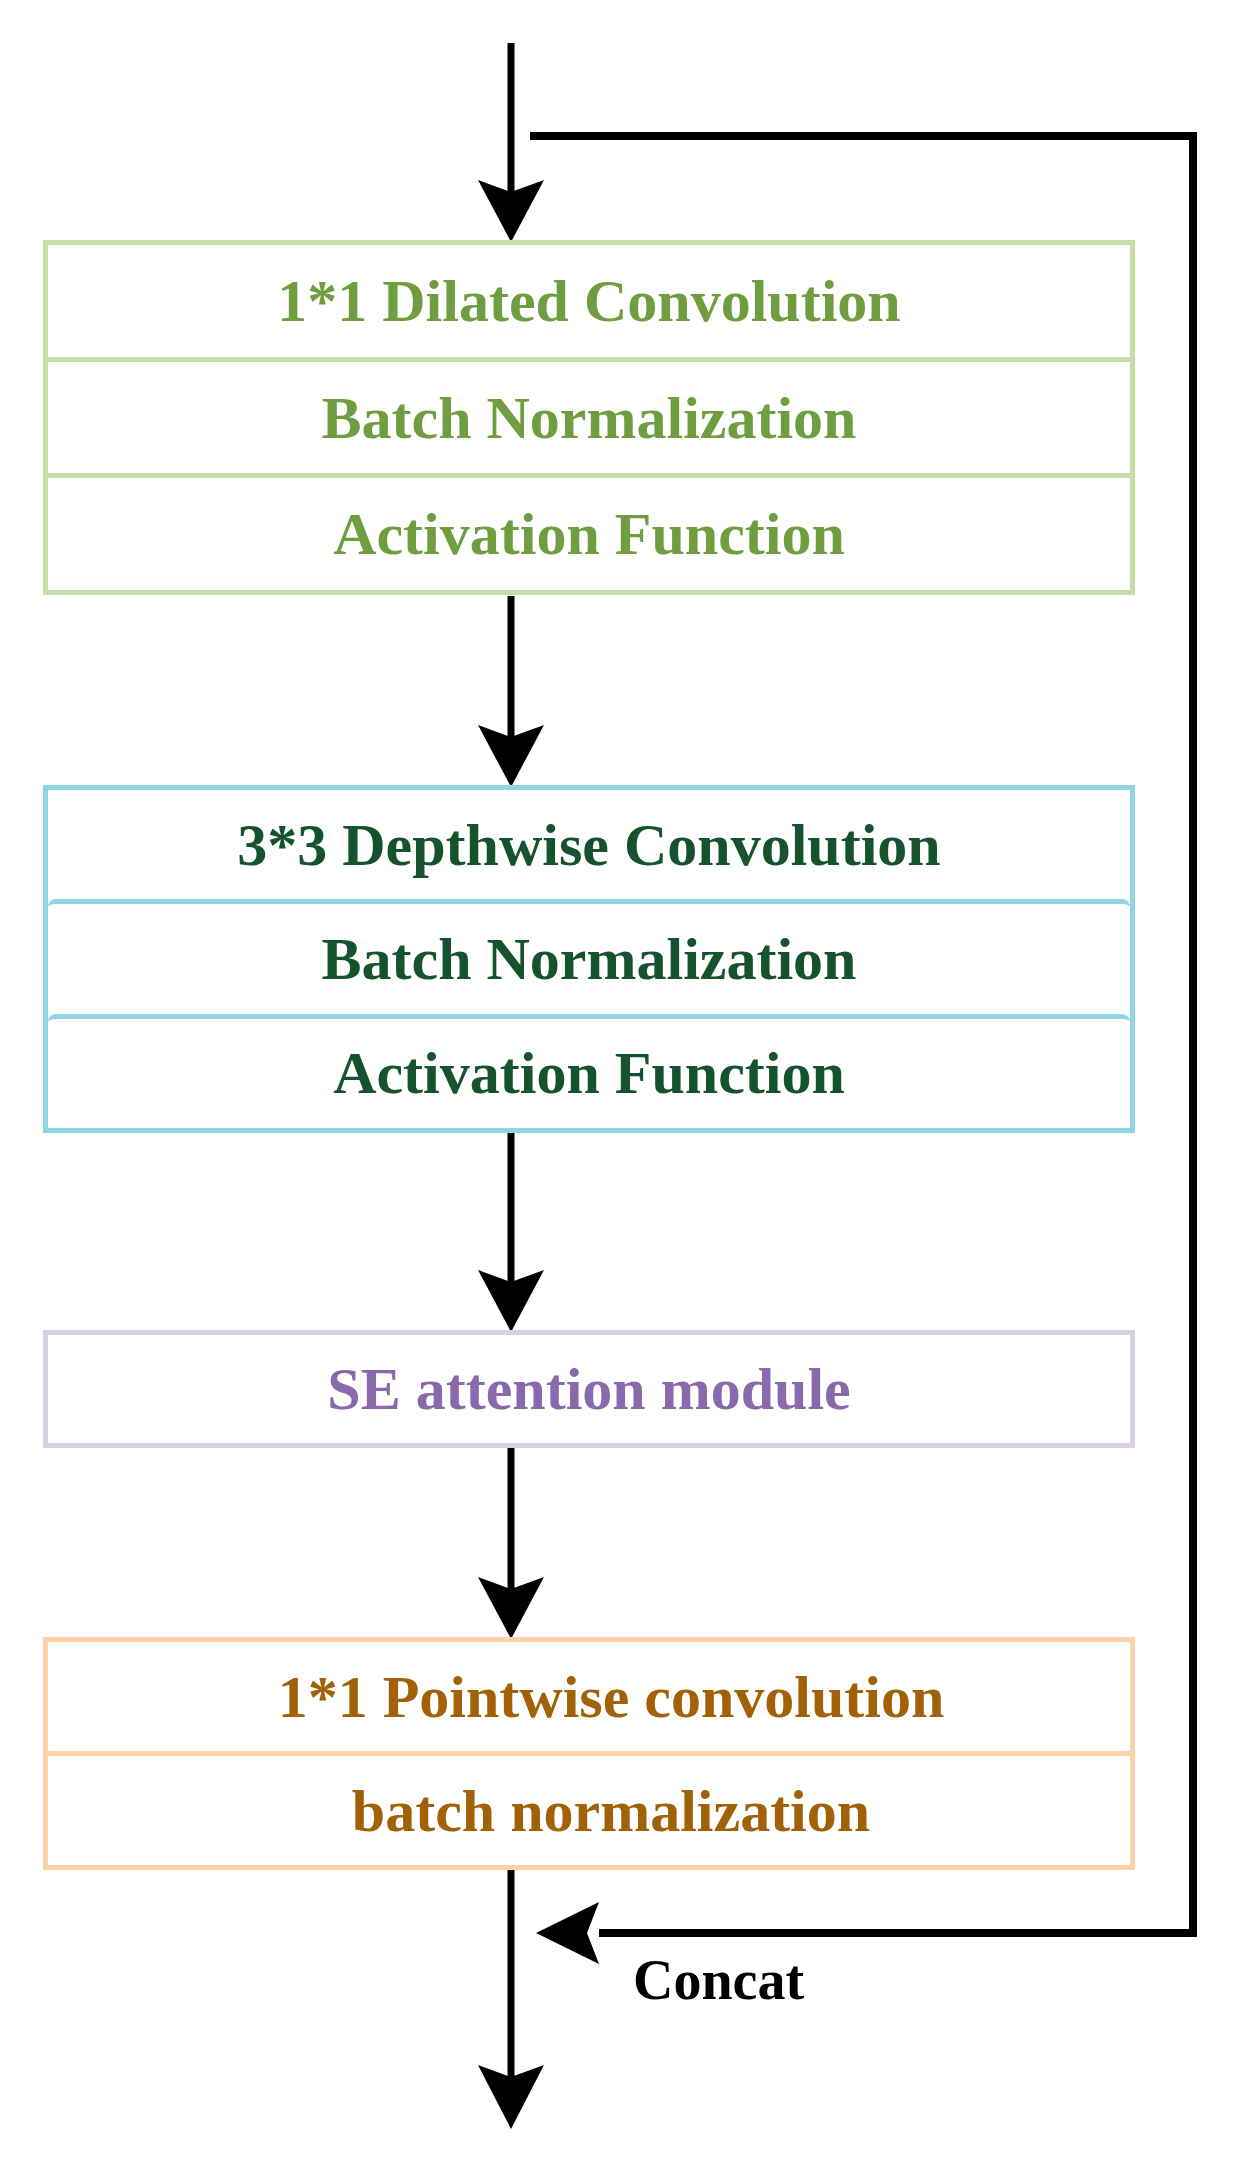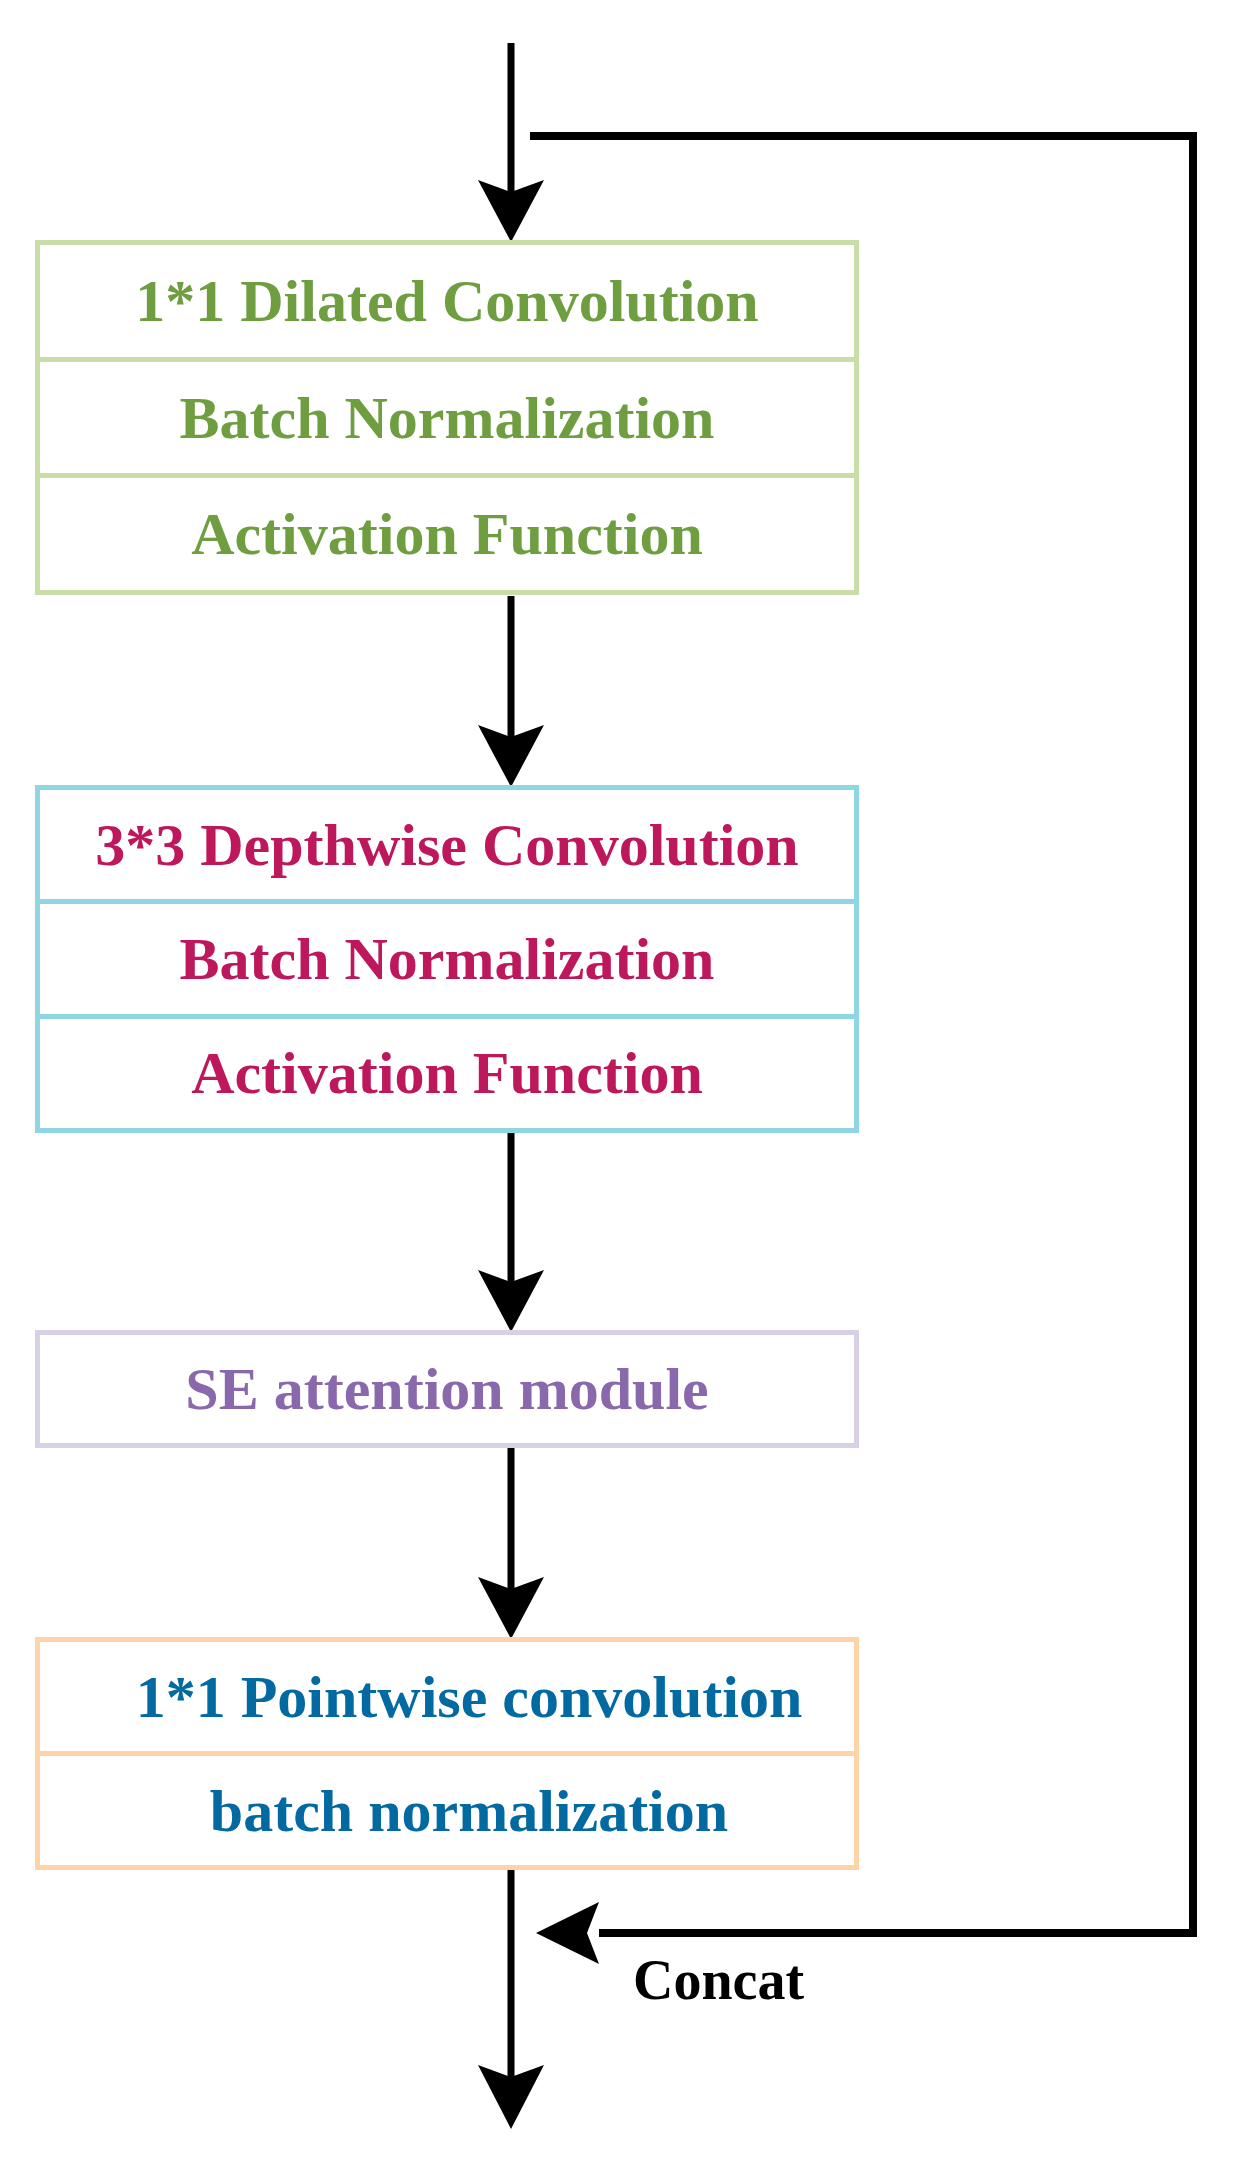--- a/index.html
+++ b/index.html
@@ -11,22 +11,22 @@
     font-family:"Liberation Serif","DejaVu Serif",serif;
     overflow:hidden;
   }
   .connectors{
     position:absolute;
     left:0;top:0;width:1243px;height:2168px;
     pointer-events:none;
   }
   .block{
     position:absolute;
-    left:35px;
-    width:824px;
+    left:43px;
+    width:1092px;
     box-sizing:border-box;
     background:#ffffff;
     display:flex;
     flex-direction:column;
   }
   .block .row{
     flex:1 1 0;
     display:flex;
     align-items:center;
     justify-content:center;
@@ -34,28 +34,28 @@
     font-weight:bold;
     font-size:60px;
     line-height:1;
     white-space:nowrap;
   }
   .block-green{border:5px solid #c9dda7;top:240px;height:355px;}
   .block-green .row{color:#6f9e41;}
   .block-green .row + .row{border-top:5px solid #c9dda7;}
 
   .block-teal{border:5px solid #8fd6e5;top:785px;height:348px;}
-  .block-teal .row{color:#be185d;}
+  .block-teal .row{color:#14532d;border-radius:8px;}
   .block-teal .row + .row{border-top:5px solid #8fd6e5;}
 
   .block-purple{border:5px solid #d8d0e5;top:1330px;height:118px;}
   .block-purple .row{color:#8a68ac;}
 
   .block-orange{border:5px solid #ffd3a8;top:1637px;height:233px;}
-  .block-orange .row{color:#0369a1;padding-left:44px;}
+  .block-orange .row{color:#a16207;padding-left:44px;}
   .block-orange .row + .row{border-top:5px solid #ffd3a8;}
 
   .concat-label{
     position:absolute;
     left:633px;
     top:1952px;
     font-weight:bold;
     font-size:56px;
     line-height:1;
     color:#000000;

